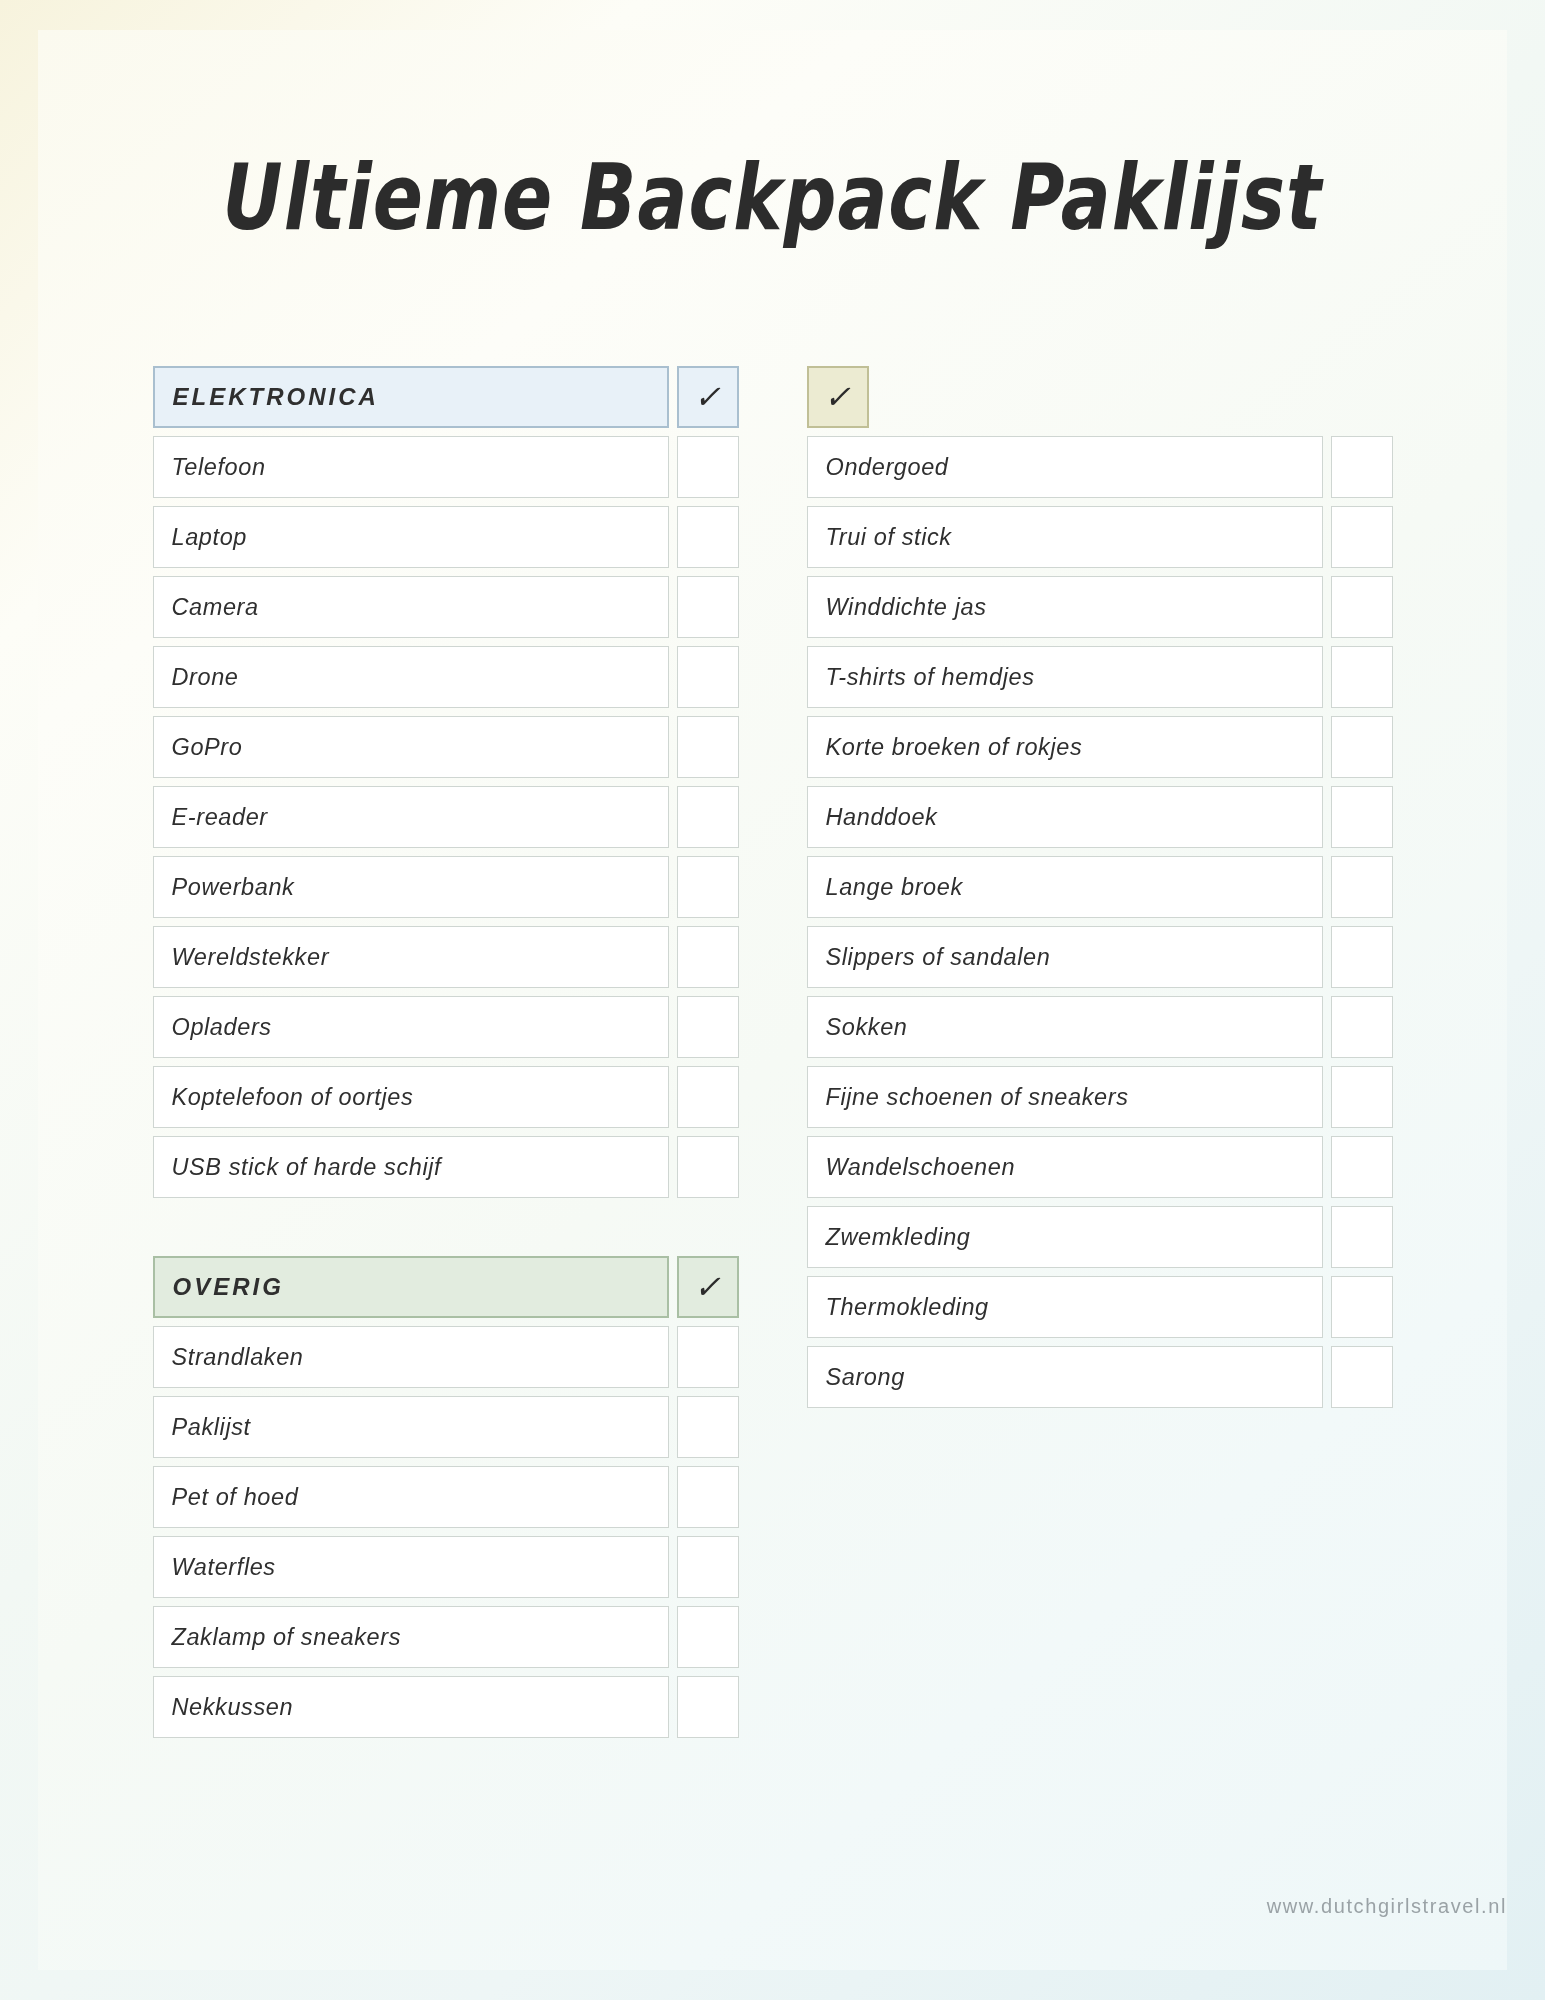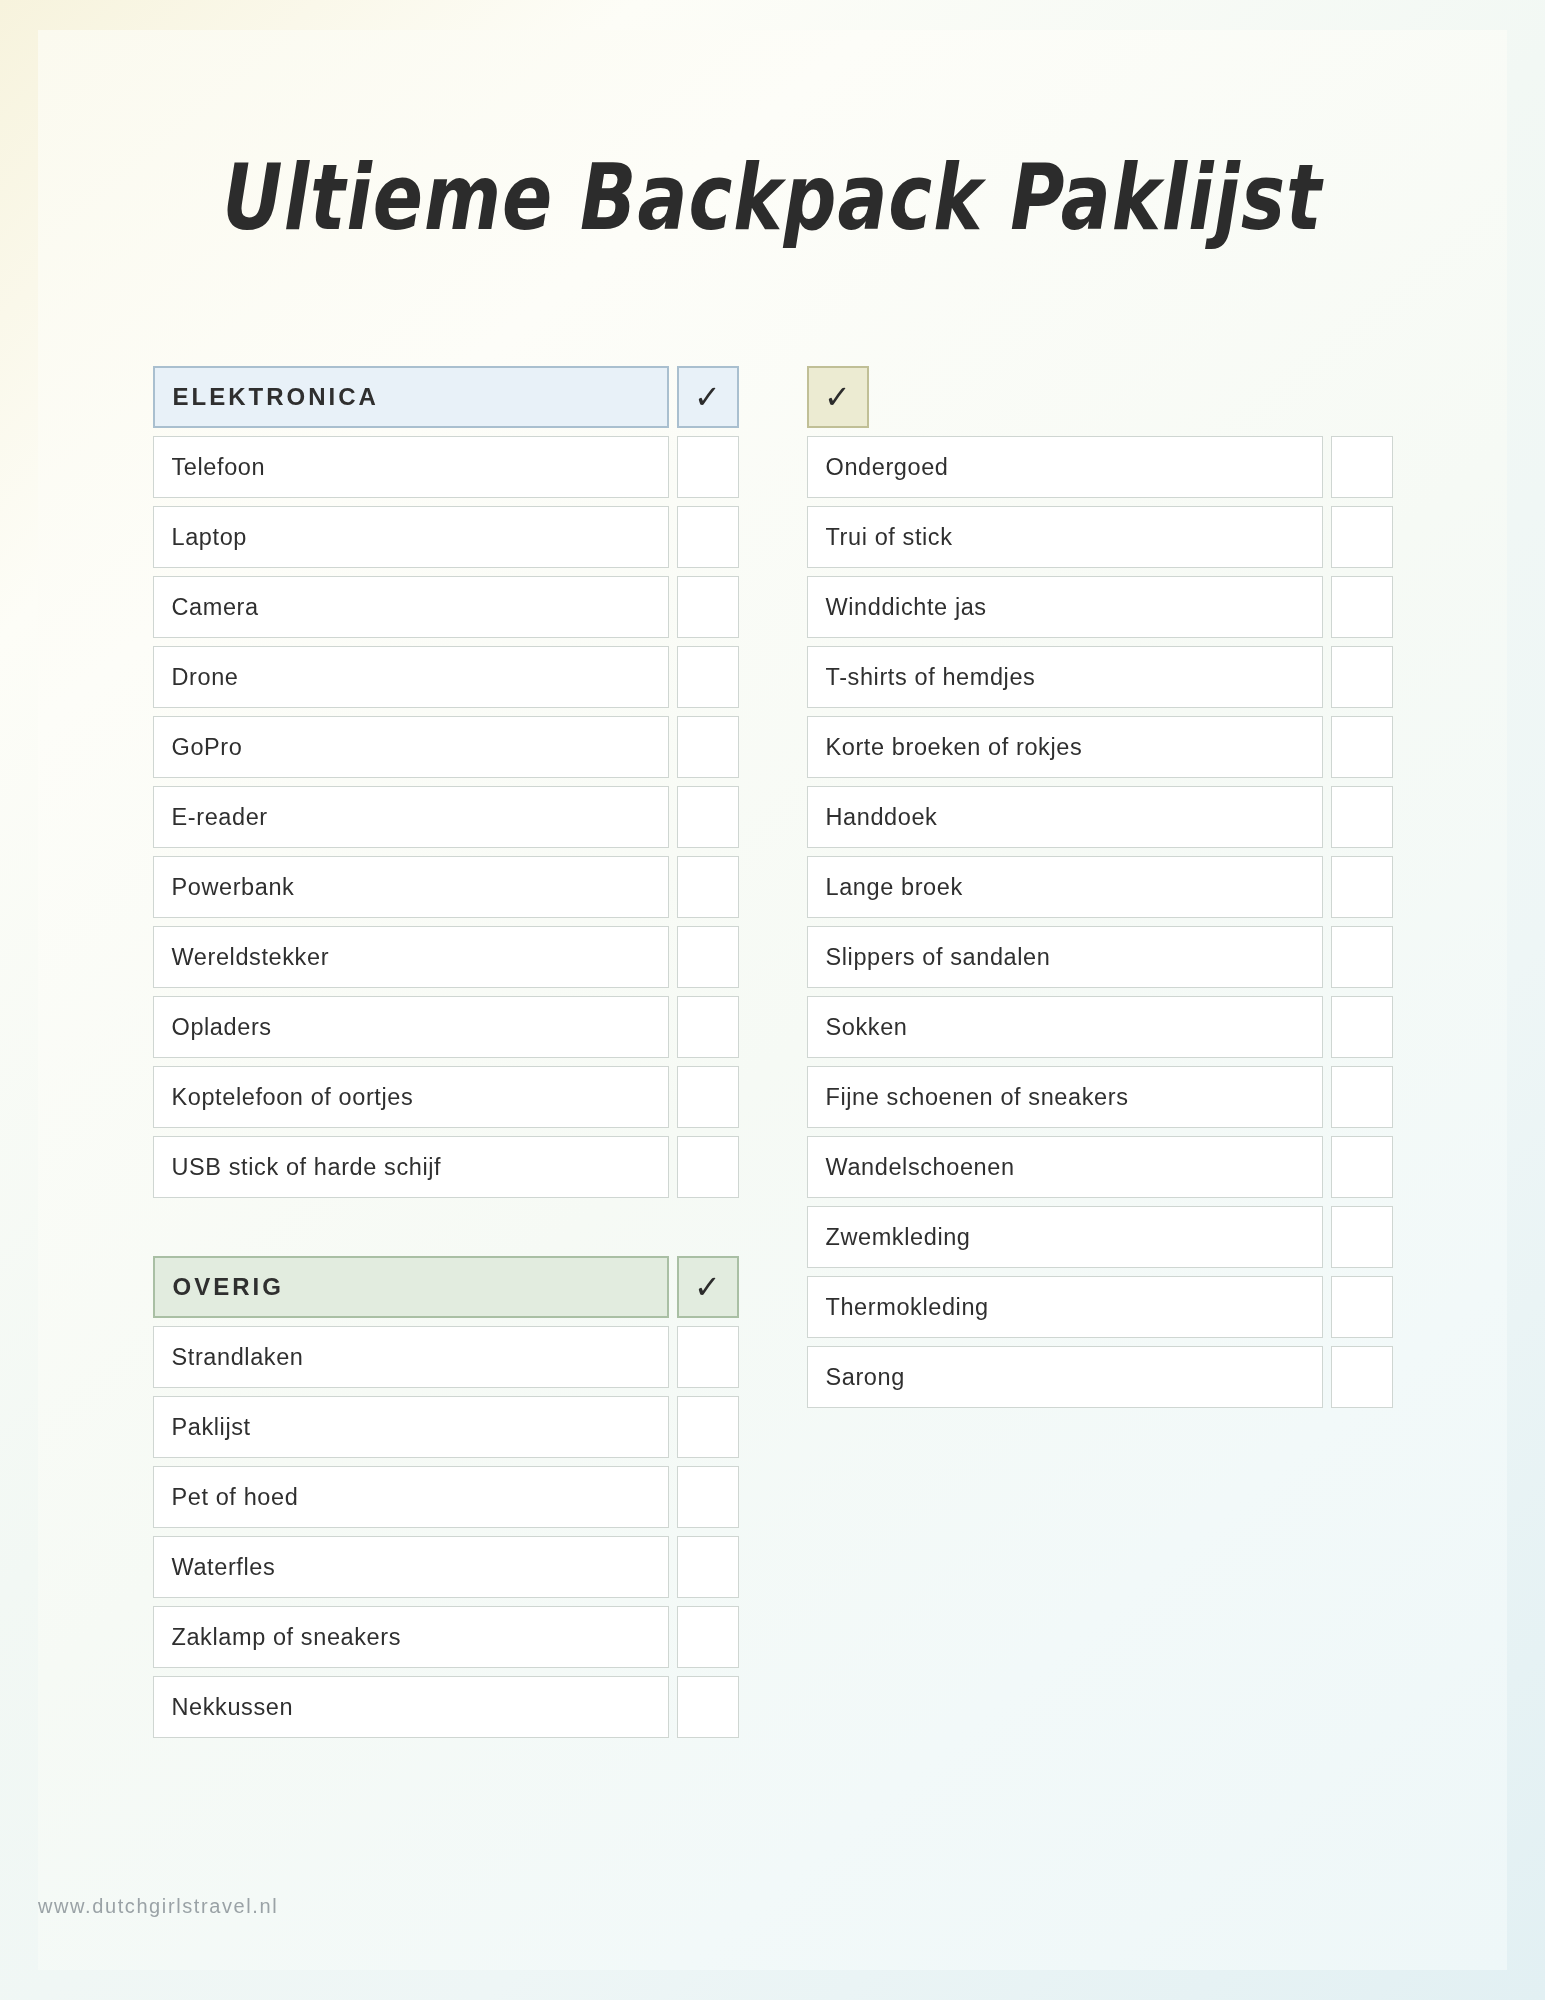--- a/index.html
+++ b/index.html
@@ -38,20 +38,21 @@
     position: absolute;
     top: 336px;
     left: 0;
     right: 0;
     display: flex;
     justify-content: center;
     gap: 68px;
   }
   .col {
     width: 586px;
+    font-style: italic;
   }
   .section {
     margin-bottom: 58px;
   }
   .row {
     display: flex;
     align-items: stretch;
     margin-bottom: 8px;
     gap: 8px;
   }
@@ -102,21 +103,21 @@
   .sec-kleding .header-row .label-cell,
   .sec-kleding .header-row .check-cell {
     background: #ecebd2;
     border-color: #c0bf96;
   }
   .footer {
     position: absolute;
     bottom: 52px;
     left: 0;
     right: 0;
-    text-align: left;
+    text-align: right;
     font-size: 20px;
     letter-spacing: 1.6px;
     color: #9aa2a6;
   }
 </style>
 </head>
 <body>
 
 <div class="page">
 

